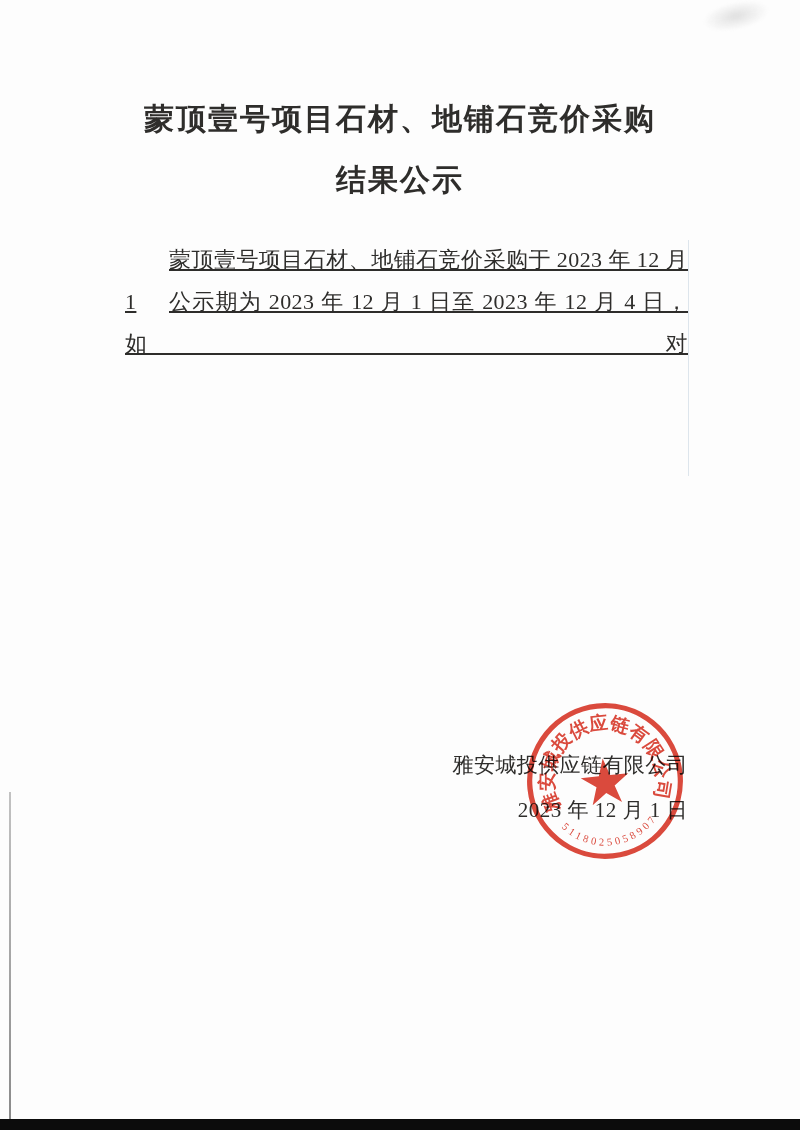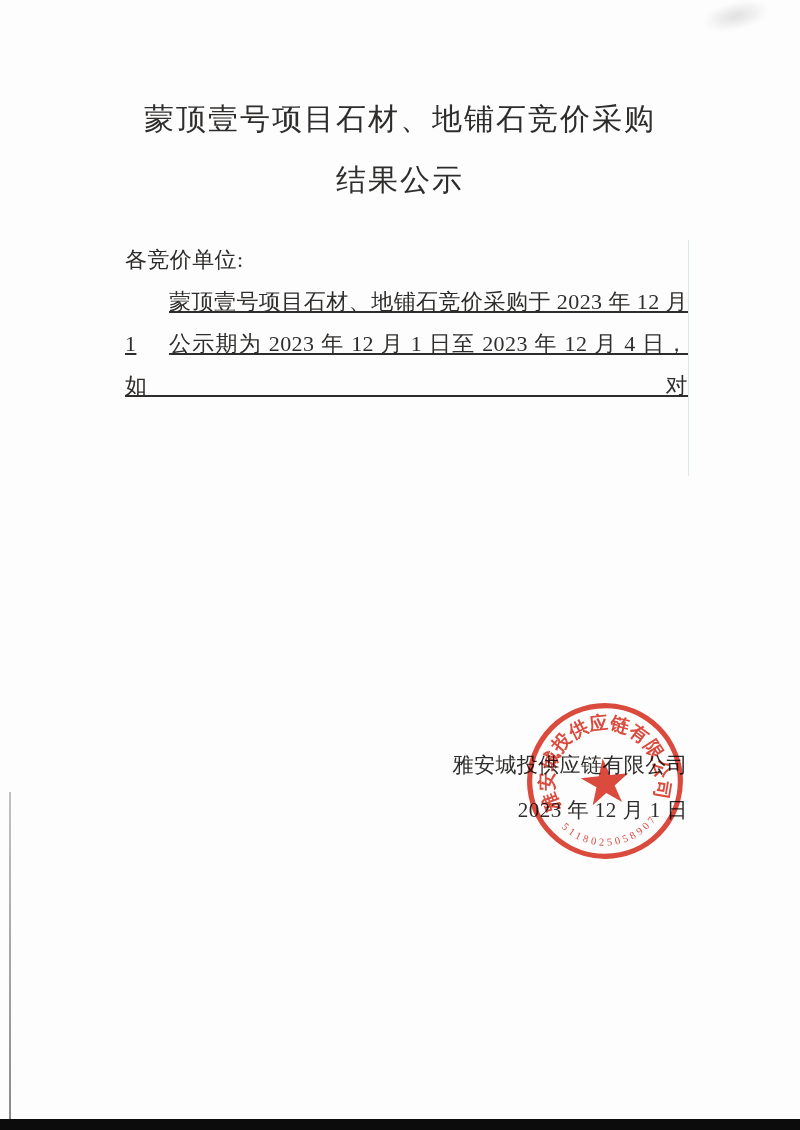--- a/index.html
+++ b/index.html
@@ -11,21 +11,21 @@
   .page {
     position: relative;
     width: 800px; height: 1130px;
     background: #fdfdfd;
     overflow: hidden;
     color: var(--text-color, #2e2d2b);
   }
   .title {
     position: absolute; left: 0; width: 800px;
     margin: 0; text-align: center;
-    font-size: 30px; font-weight: 400;
+    font-size: 30px; font-weight: 700;
     letter-spacing: 2px; line-height: 34px;
     color: var(--text-color, #2e2d2b);
   }
   .title-1 { top: 102px; }
   .title-2 { top: 163px; }
   .doc-body {
     position: absolute; left: 125px; top: 239px; width: 563px;
     font-size: 22px;
   }
   .line {
@@ -87,21 +87,20 @@
 </style>
 </head>
 <body>
 
 <div class="page">
 
   <h1 class="title title-1">蒙顶壹号项目石材、地铺石竞价采购</h1>
   <h1 class="title title-2">结果公示</h1>
 
   <div class="doc-body">
-    <div class="line">各竞价单位:</div>
     <div class="line indent fill">蒙顶壹号项目石材、地铺石竞价采购于 2023 年 12 月 1</div>
     <div class="line indent fill">公示期为 2023 年 12 月 1 日至 2023 年 12 月 4 日，如对</div>
   </div>
 
   <div class="signature">
     <div class="sig-company">雅安城投供应链有限公司</div>
     <div class="sig-date">2023 年 12 月 1 日</div>
   </div>
 
   <div class="seal">

